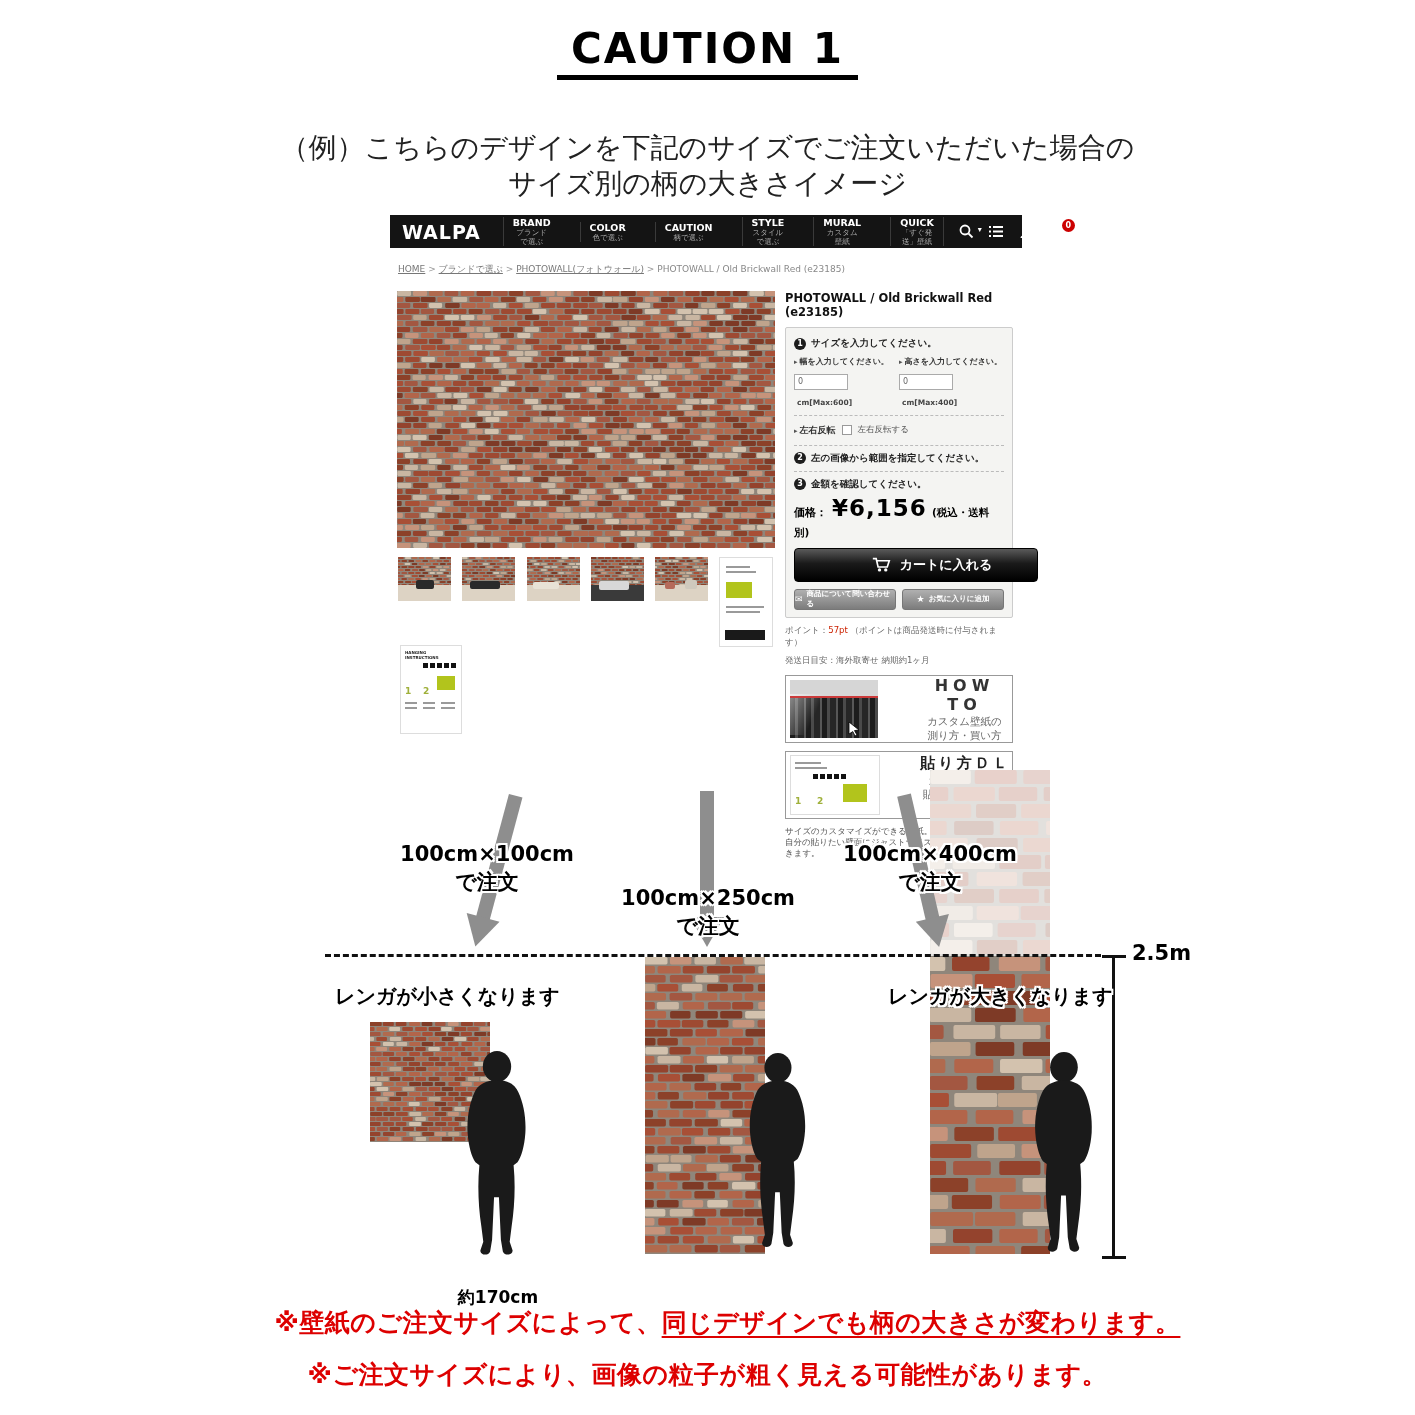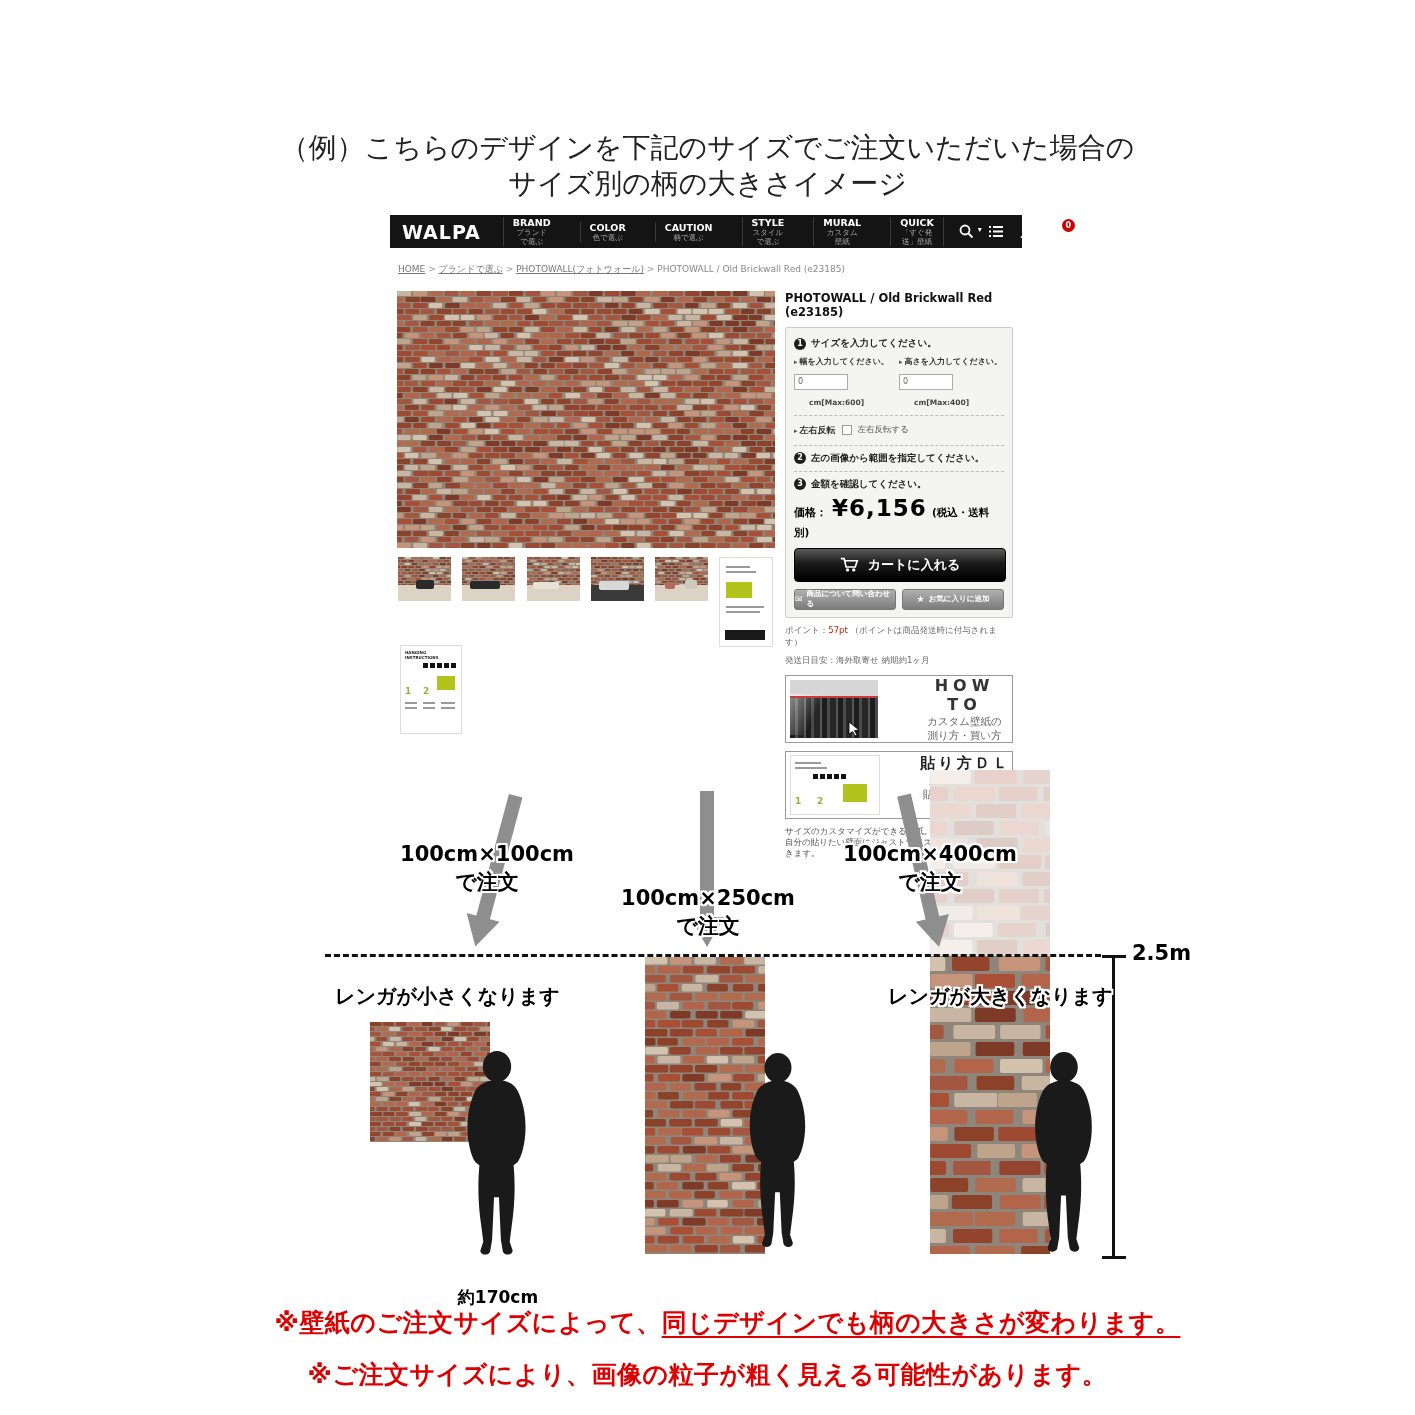--- a/index.html
+++ b/index.html
@@ -48,30 +48,30 @@
   .ptitle{font-size:11.5px;font-weight:bold;color:#111;margin-bottom:8px;}
   .formbox{background:#f4f4f2;border:1px solid #ccc;border-radius:2px;padding:7px 8px;}
   .steprow{display:flex;align-items:center;gap:5px;margin:2px 0 4px;}
   .stepnum{width:12px;height:12px;border-radius:50%;background:#1d1d1d;color:#fff;font-size:8px;font-weight:bold;text-align:center;line-height:12px;flex:0 0 12px;}
   .steplab{font-size:9.5px;font-weight:bold;color:#222;}
   .inrow{display:flex;}
   .incol{width:50%;}
   .flab{font-size:8px;font-weight:bold;color:#333;margin:2px 0;}
   .mk{color:#555;font-size:7px;margin-right:2px;}
   .ibox{width:46px;height:14px;border:1px solid #aaa;background:#fff;font-size:8px;color:#666;padding:0 3px;font-family:"DejaVu Sans",sans-serif;}
-  .unit{font-size:7.5px;color:#444;font-weight:bold;margin-left:15px;}
+  .unit{font-size:7.5px;color:#444;font-weight:bold;margin-left:3px;}
   .dash{border:none;border-top:1px dashed #bbb;margin:6px 0;}
   .fliprow{display:flex;align-items:center;gap:6px;}
   .cb{width:8px;height:8px;border:1px solid #999;background:#fff;display:inline-block;}
   .cbl{font-size:8.5px;color:#555;}
   .pricerow{margin:4px 0 8px;}
   .plab{font-size:11px;font-weight:bold;}
   .pval{font-size:23px;font-weight:bold;letter-spacing:1px;}
   .pnote{font-size:10.5px;font-weight:bold;}
-  .cartbtn{width:100%;height:32px;border:1px solid #000;border-radius:4px;background:linear-gradient(180deg,#5a5a5a 0%,#1a1a1a 45%,#000 100%);color:#fff;font-weight:bold;font-size:13px;display:flex;align-items:center;justify-content:center;gap:8px;cursor:pointer;}
+  .cartbtn{width:100%;height:32px;border:1px solid #000;border-radius:4px;background:linear-gradient(180deg,#5a5a5a 0%,#1a1a1a 45%,#000 100%);color:#fff;font-weight:bold;font-size:13px;display:flex;align-items:center;justify-content:center;gap:8px;cursor:pointer;padding-left:32px;}
   .btnrow{display:flex;gap:6px;margin-top:7px;}
   .graybtn{flex:1;height:19px;border:1px solid #777;border-radius:3px;background:linear-gradient(180deg,#b0b0b0,#7c7c7c);color:#fff;font-size:7.5px;font-weight:bold;display:flex;align-items:center;justify-content:center;gap:4px;cursor:pointer;}
   .graybtn .gi{font-size:9px;}
   .ptsline{font-size:8.5px;color:#666;margin-top:7px;}
   .pts-red{color:#cc2200;}
   .shipline{font-size:8.5px;color:#666;margin-top:6px;}
   .infobox{border:1px solid #999;background:#fff;height:66px;margin-top:8px;display:flex;align-items:center;cursor:pointer;}
   .ib-img{width:88px;height:58px;margin-left:4px;flex:0 0 88px;position:relative;overflow:hidden;}
   .ib-txt{flex:1;text-align:center;padding-left:39px;}
   .ib-title{font-size:16px;font-weight:bold;color:#333;letter-spacing:5px;}
@@ -104,20 +104,21 @@
   
   .warn{left:0;right:0;text-align:center;font-size:25px;font-weight:bold;color:#dd0000;letter-spacing:0.5px;}
   .warn .u{text-decoration:underline;text-underline-offset:5px;}
   .z2{z-index:2;}
 </style>
 </head>
 <body>
 
 <div class="page">
 
+  <div class="abs title"><span>CAUTION 1</span></div>
   <div class="abs subtitle">
     <div>（例）こちらのデザインを下記のサイズでご注文いただいた場合の</div>
     <div>サイズ別の柄の大きさイメージ</div>
   </div>
 
   <div class="abs shot">
 
     <div class="navbar">
       <div class="logo">WALPA</div>
       <div class="navitems">

